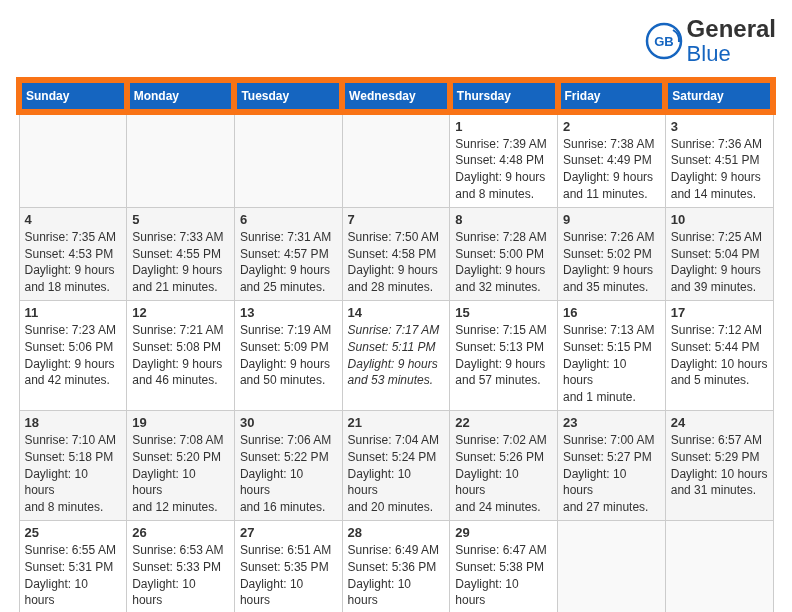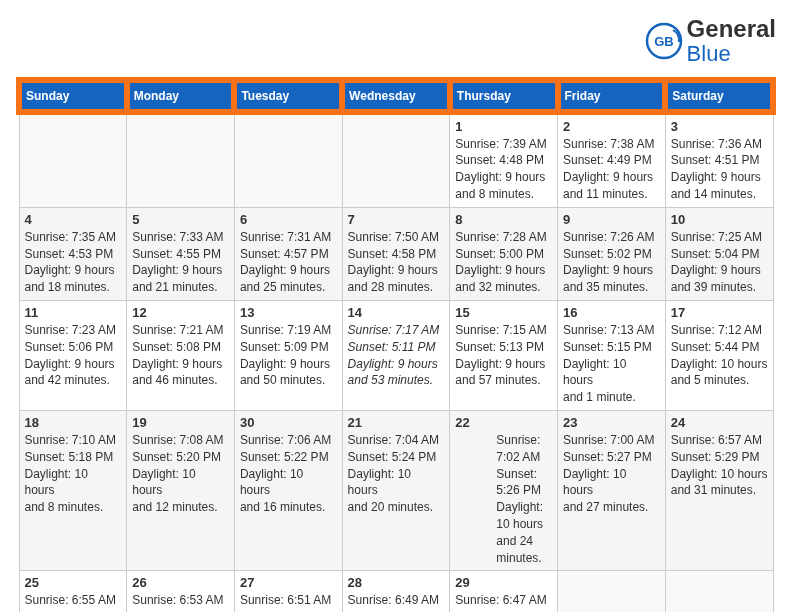--- a/index.html
+++ b/index.html
@@ -265,21 +265,21 @@
         </td>
         <td>
           <span class="day-number">21</span>
           <div class="day-info" style="white-space: pre-line;">Sunrise: 7:04 AM
 Sunset: 5:24 PM
 Daylight: 10 hours
 and 20 minutes.</div>
         </td>
         <td>
           <span class="day-number">22</span>
-          <div class="day-info" style="white-space: pre-line; margin-left: 41px;">Sunrise: 7:02 AM
+          <div class="day-info" style="white-space: pre-line;">Sunrise: 7:02 AM
 Sunset: 5:26 PM
 Daylight: 10 hours
 and 24 minutes.</div>
         </td>
         <td>
           <span class="day-number">23</span>
           <div class="day-info" style="white-space: pre-line;">Sunrise: 7:00 AM
 Sunset: 5:27 PM
 Daylight: 10 hours
 and 27 minutes.</div>

